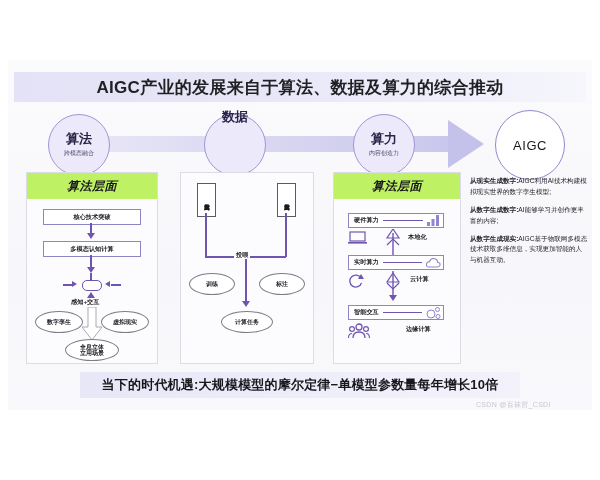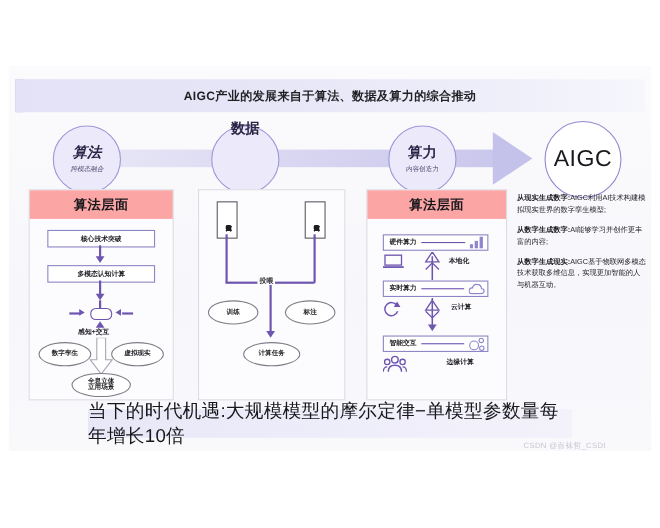--- a/index.html
+++ b/index.html
@@ -26,61 +26,61 @@
   
   .title-band{
     position:absolute;left:6px;top:12px;width:572px;height:30px;
     background:linear-gradient(90deg,#e3e2f6 0%,#e7e6f7 40%,#eeeefa 75%,#f6f6fc 100%);
     display:flex;align-items:center;justify-content:center;
   }
   .title-accent{
     position:absolute;left:6px;top:12px;width:7px;height:30px;background:#b3aee4;
   }
   .title-band span{
-    font-size:11px;font-weight:700;color:#1f2023;letter-spacing:.3px;
+    font-size:17px;font-weight:700;color:#1f2023;letter-spacing:.3px;
   }
 
   
   .flow-row{position:absolute;left:0;top:48px;width:584px;height:70px;}
   .arrow-shaft{
     position:absolute;left:62px;top:28px;width:390px;height:16px;
     background:linear-gradient(90deg,#e9e8f7 0%,#d7d5f0 55%,#c9c6ec 100%);
   }
   .arrow-head{
     position:absolute;left:440px;top:12px;width:0;height:0;
     border-top:24px solid transparent;border-bottom:24px solid transparent;
     border-left:36px solid #c4c1ea;
   }
   .node{
     position:absolute;top:6px;width:60px;height:60px;border-radius:50%;
     background:#eceafa;border:1px solid #9d97d6;
     display:flex;flex-direction:column;align-items:center;justify-content:center;
   }
   .node .n-title{font-size:13px;font-weight:700;color:#2a2547;line-height:1.1;}
   .node .n-sub{font-size:6px;color:#4a456b;margin-top:3px;white-space:nowrap;}
-  .node.n1{left:40px;font-style:italic;}
-  .node.n2{left:184px;gap:44px;}
+  .node.n1{left:40px;}
+  .node.n2{left:196px;gap:44px;}
   .node.n3{left:345px;text-align:center;}
   .node-final{
     position:absolute;left:487px;top:2px;width:68px;height:68px;border-radius:50%;
     background:#ffffff;border:1px solid #8f89cf;
     display:flex;align-items:center;justify-content:center;
-    font-size:21px;font-weight:400;color:#17181c;letter-spacing:.5px;
+    font-size:13px;font-weight:400;color:#17181c;letter-spacing:.5px;
   }
 
   
   .panel{
     position:absolute;top:112px;height:190px;
     background:#fcfcfe;border:1px solid #dcdce4;
   }
   .panel.p1{left:18px;width:130px;}
   .panel.p2{left:172px;width:132px;}
   .panel.p3{left:325px;width:126px;}
   .panel-head{
-    height:26px;background:#fca5a5;display:flex;align-items:center;justify-content:center;
+    height:26px;background:#bef264;display:flex;align-items:center;justify-content:center;font-style:italic;
   }
   .panel-head span{font-size:12px;font-weight:700;color:#17181c;letter-spacing:.5px;}
   .panel-body{position:relative;height:164px;}
 
   
   .box{
     position:absolute;background:#fff;border:1px solid #8b86c4;
     display:flex;align-items:center;justify-content:center;
     font-size:6.2px;color:#1c1c22;font-weight:700;white-space:nowrap;
   }
@@ -131,21 +131,21 @@
   }
   .text-block p{margin:0 0 7px 0;}
   .text-block b{font-weight:700;}
 
   
   .bottom-band{
     position:absolute;left:72px;top:312px;width:440px;height:26px;
     background:linear-gradient(90deg,#e8e7f7 0%,#eeedfa 55%,#f3f2fb 100%);
     display:flex;align-items:center;justify-content:center;
   }
-  .bottom-band span{font-size:17px;font-weight:400;color:#17181c;letter-spacing:.2px;}
+  .bottom-band span{font-size:13px;font-weight:700;color:#17181c;letter-spacing:.2px;}
 
   .csdn{
     position:absolute;left:468px;top:340px;font-size:7px;color:#c6c6d2;letter-spacing:.3px;
   }
 
   
   .footer{
     position:absolute;left:0px;top:437px;width:168px;height:28px;
     background:#595959;color:#fff;display:flex;align-items:center;
     padding-left:22px;box-sizing:border-box;

